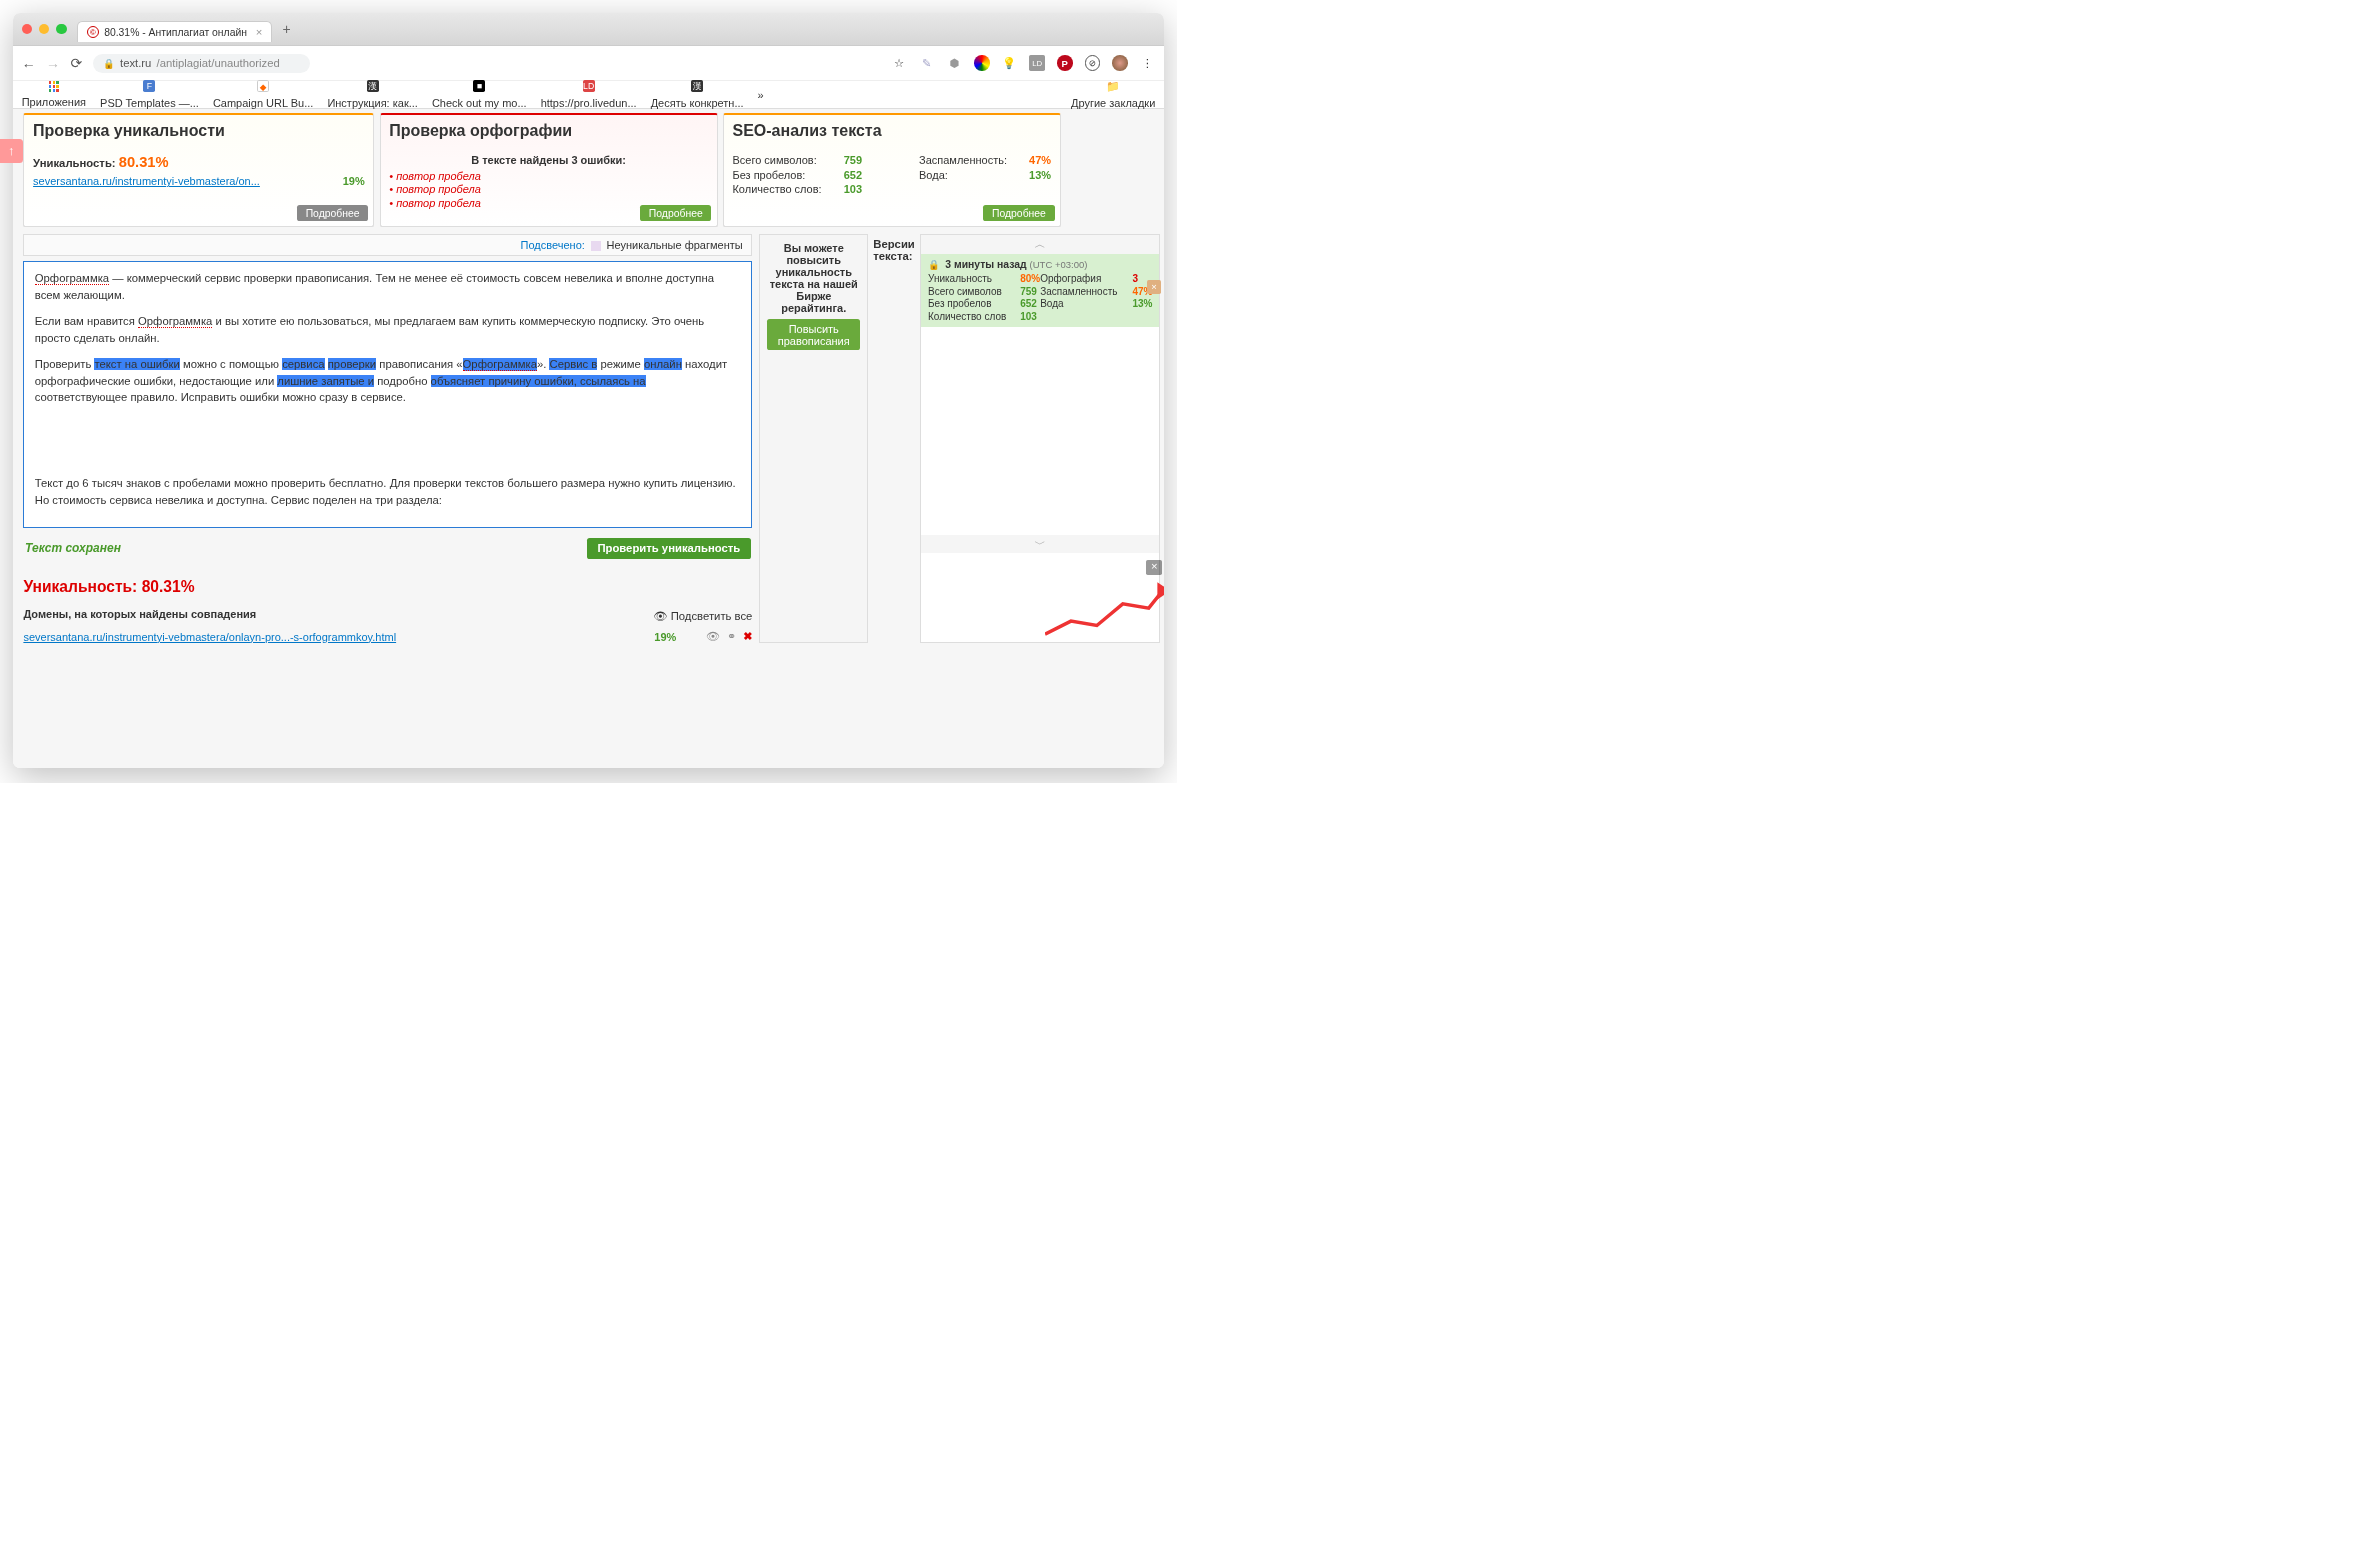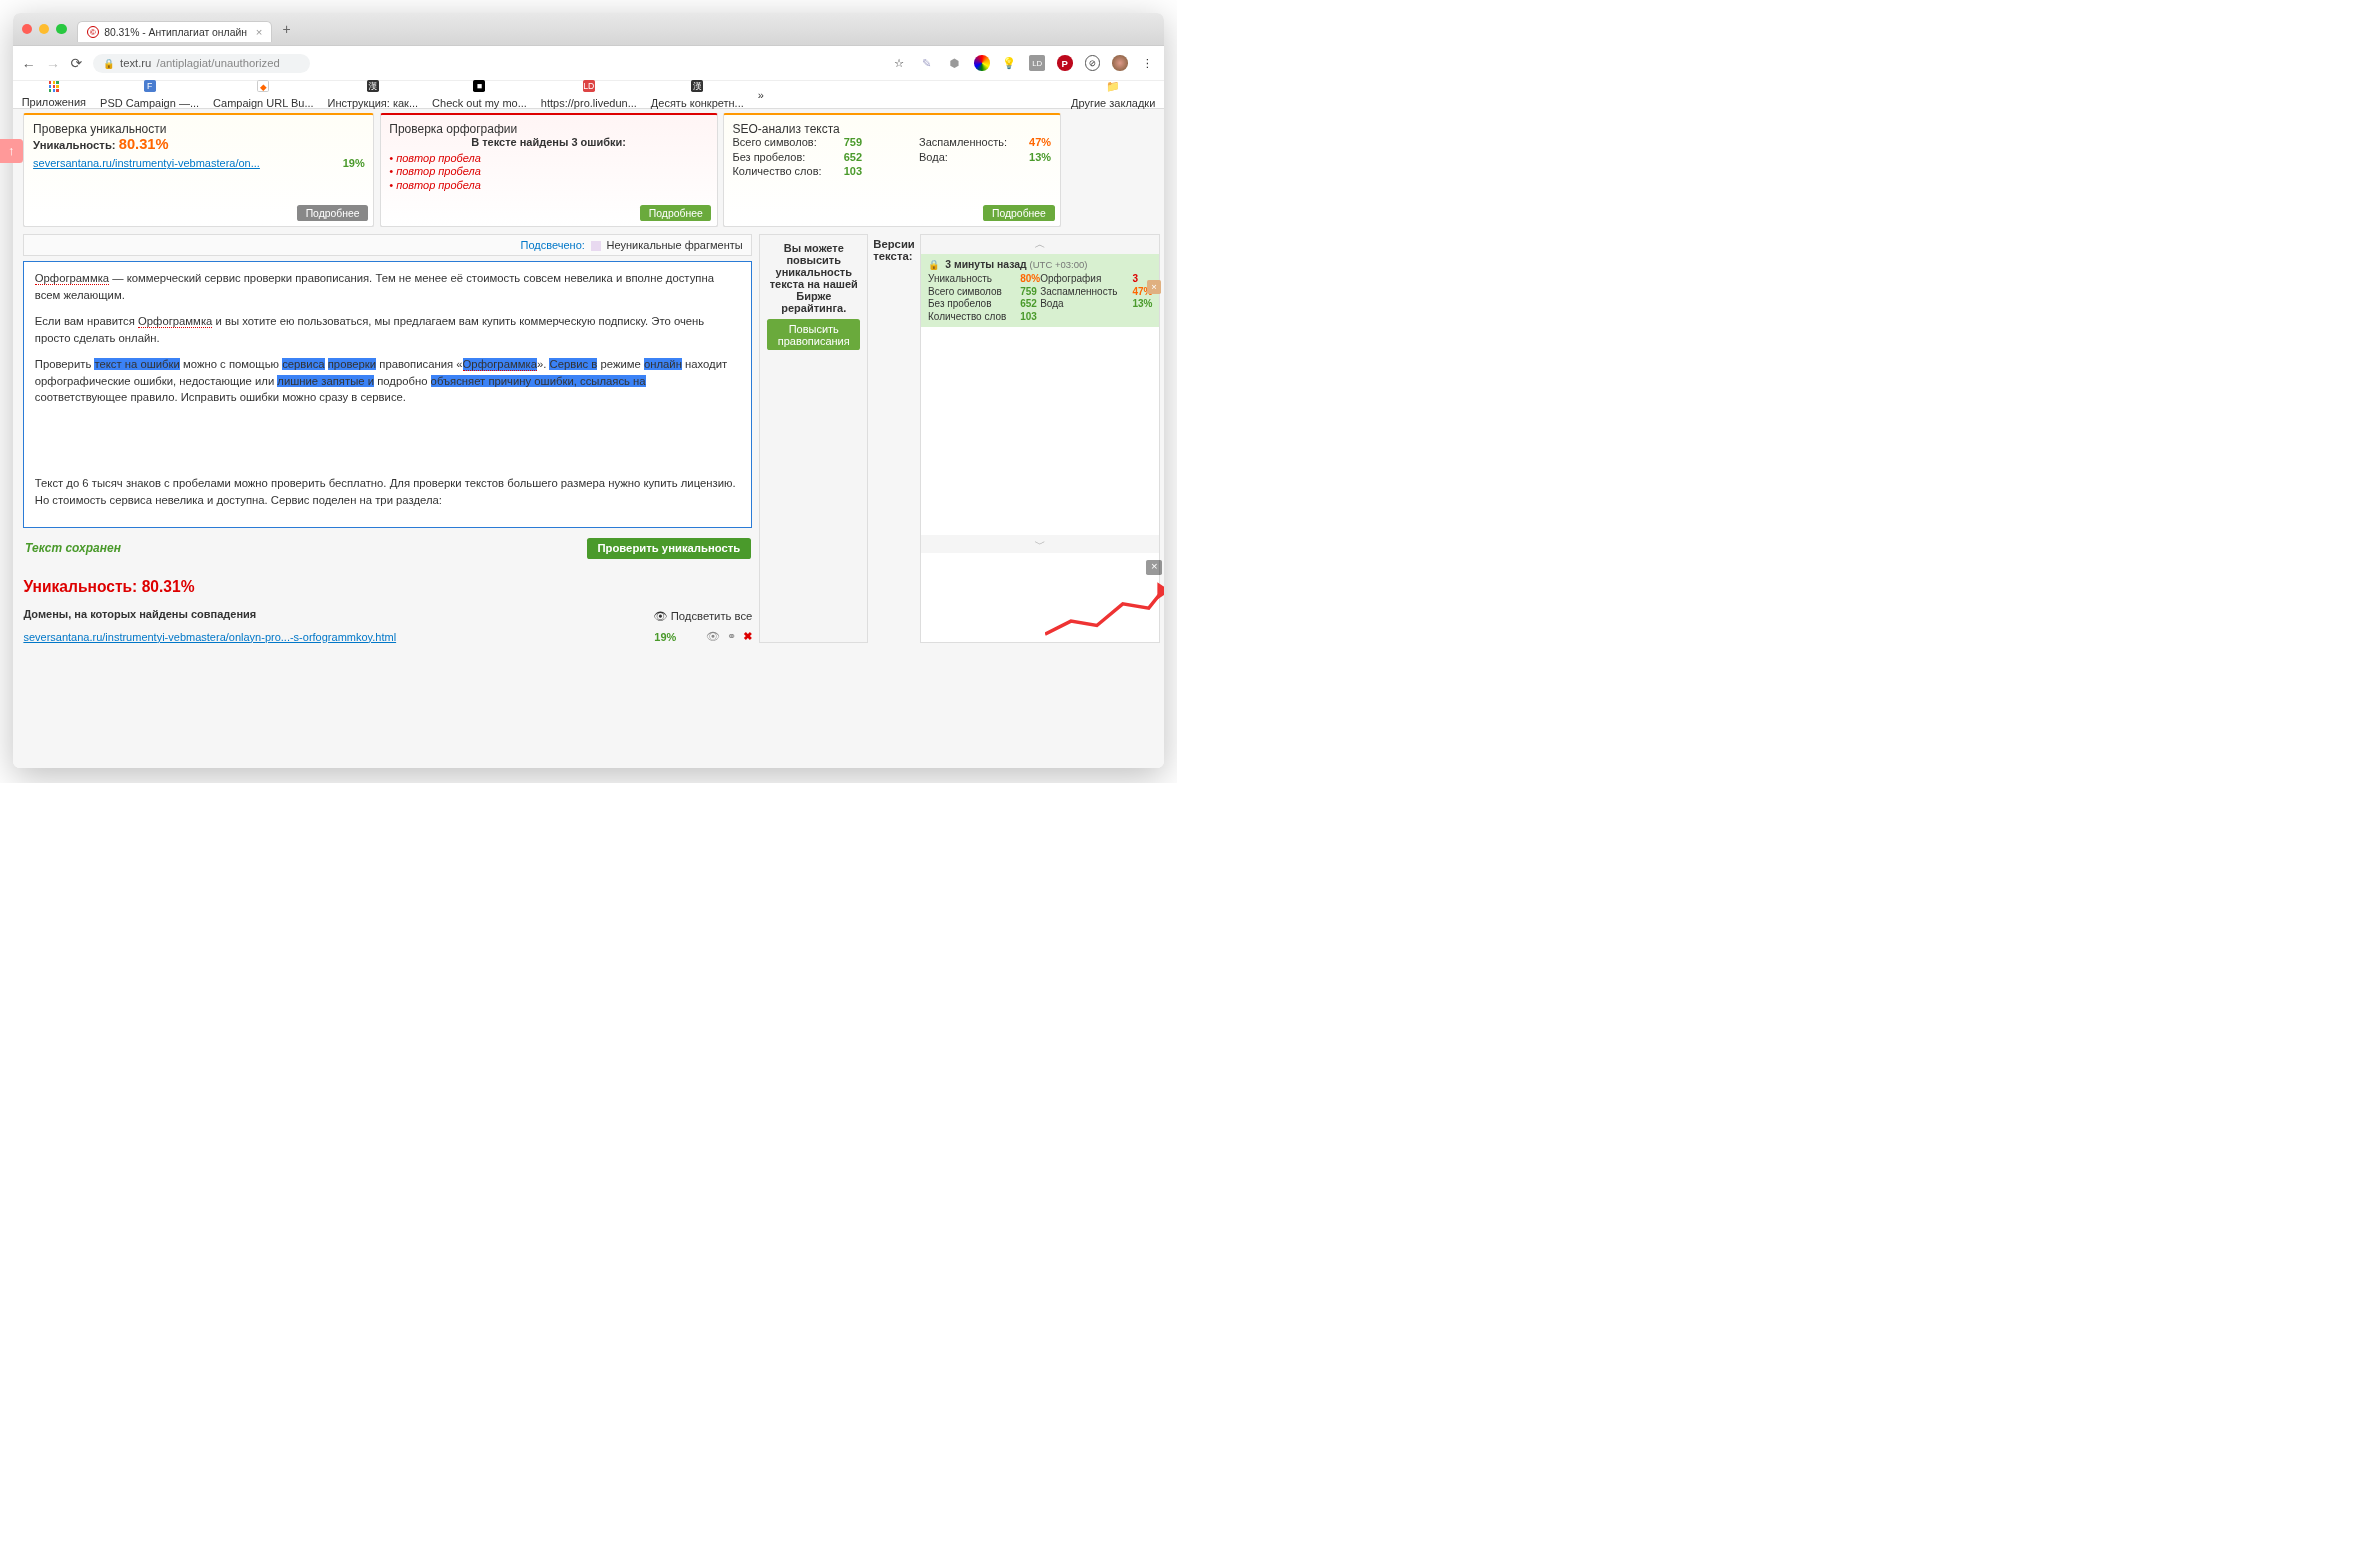--- a/index.html
+++ b/index.html
@@ -22,21 +22,21 @@
 .navbar .righticons span { width: 15.6px; height: 15.6px; display: inline-flex; align-items: center; justify-content: center; }
 .bookmarks { height: 28px; display: flex; align-items: center; padding: 0 8.7px; gap: 14px; border-bottom: 0.9px solid #ddd; font-size: 11px; }
 .bookmarks .bm { display: flex; align-items: center; gap: 4.3px; color: #333; flex-direction: column; }
 .bookmarks .bm .bicon { width: 12px; height: 12px; background: #888; display: inline-block; font-size: 8.7px; text-align: center; color: #fff; line-height: 12px; border-radius: 1.7px; }
 .bookmarks .spacer { flex: 1; }
 .page { background: #f6f6f6; padding: 4.3px 10.4px 8.7px 10.4px; display: flex; gap: 5.2px; height: 659px; overflow: hidden; }
 .col1 { width: 351px; } .col2 { width: 338px; } .col3 { width: 338px; }
 .card { background: #fff; border: 0.9px solid #ddd; border-radius: 2.6px; padding: 7px 8.7px; position: relative; }
 .card.ctop-orange { border-top: 2.6px solid #f90; background: linear-gradient(#fffef7,#fff); }
 .card.ctop-red { border-top: 2.6px solid #d00; background: linear-gradient(#fff5f5,#fff); }
-.card h3 { font-size: 12px; font-weight: normal; margin-bottom: 0; color: #333; }
+.card h3 { font-size: 16px; font-weight: bold; margin-bottom: 14px; color: #333; }
 .detail-btn { position: absolute; bottom: 5.2px; right: 5.2px; background: #6aaa3c; color: #fff; border: none; border-radius: 2.6px; padding: 2.6px 8.7px; font-size: 10.4px; cursor: pointer; }
 .detail-btn.gray { background: #888; }
 .uniqueness-row { font-size: 11.3px; font-weight: bold; }
 .uniqueness-val { color: #f60; font-size: 14.7px; }
 .link-row { display: flex; justify-content: space-between; margin-top: 5.2px; font-size: 11px; }
 .link-row a { color: #0077c8; text-decoration: underline; }
 .link-row .pct { color: #4a9a2b; font-weight: bold; }
 .ortho-sub { text-align: center; font-size: 11px; font-weight: bold; margin-bottom: 3.5px; }
 .err-item { color: #d00; font-size: 11px; font-style: italic; margin: 1.7px 0; }
 .err-item::before { content: "• "; }
@@ -140,21 +140,21 @@
           <i></i>
           <i></i>
           <i></i>
           <i></i>
           <i></i>
         </span>
       <span>Приложения</span>
     </div>
     <div class="bm">
         <span class="bicon" style="background:#4a7dd0">F</span>
-        <span>PSD Campaign —...</span>
+        <span>PSD Templates —...</span>
       </div>
     <div class="bm">
         <span class="bicon" style="background:#fff;border:0.9px solid #ccc;color:#f60">◆</span>
         <span>Campaign URL Bu...</span>
       </div>
     <div class="bm">
         <span class="bicon" style="background:#333">漢</span>
         <span>Инструкция: как...</span>
       </div>
     <div class="bm">

